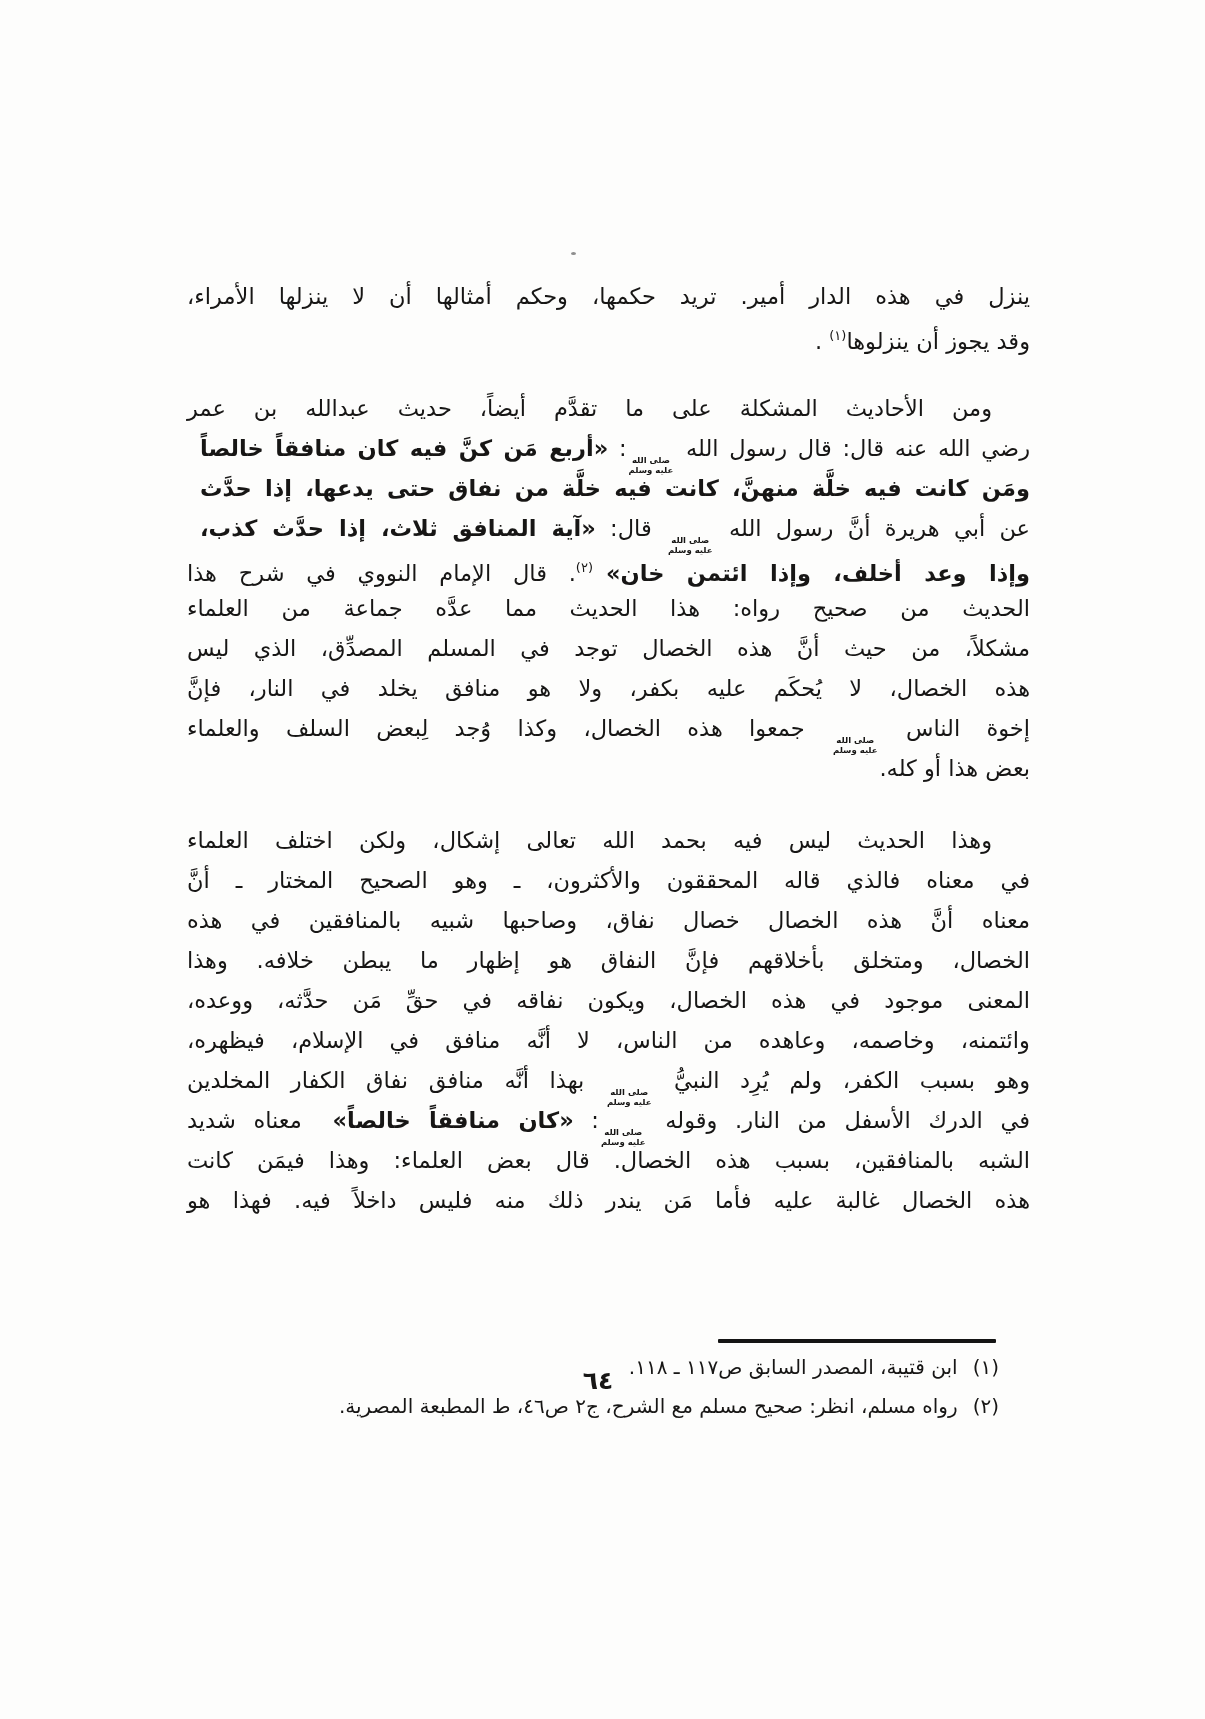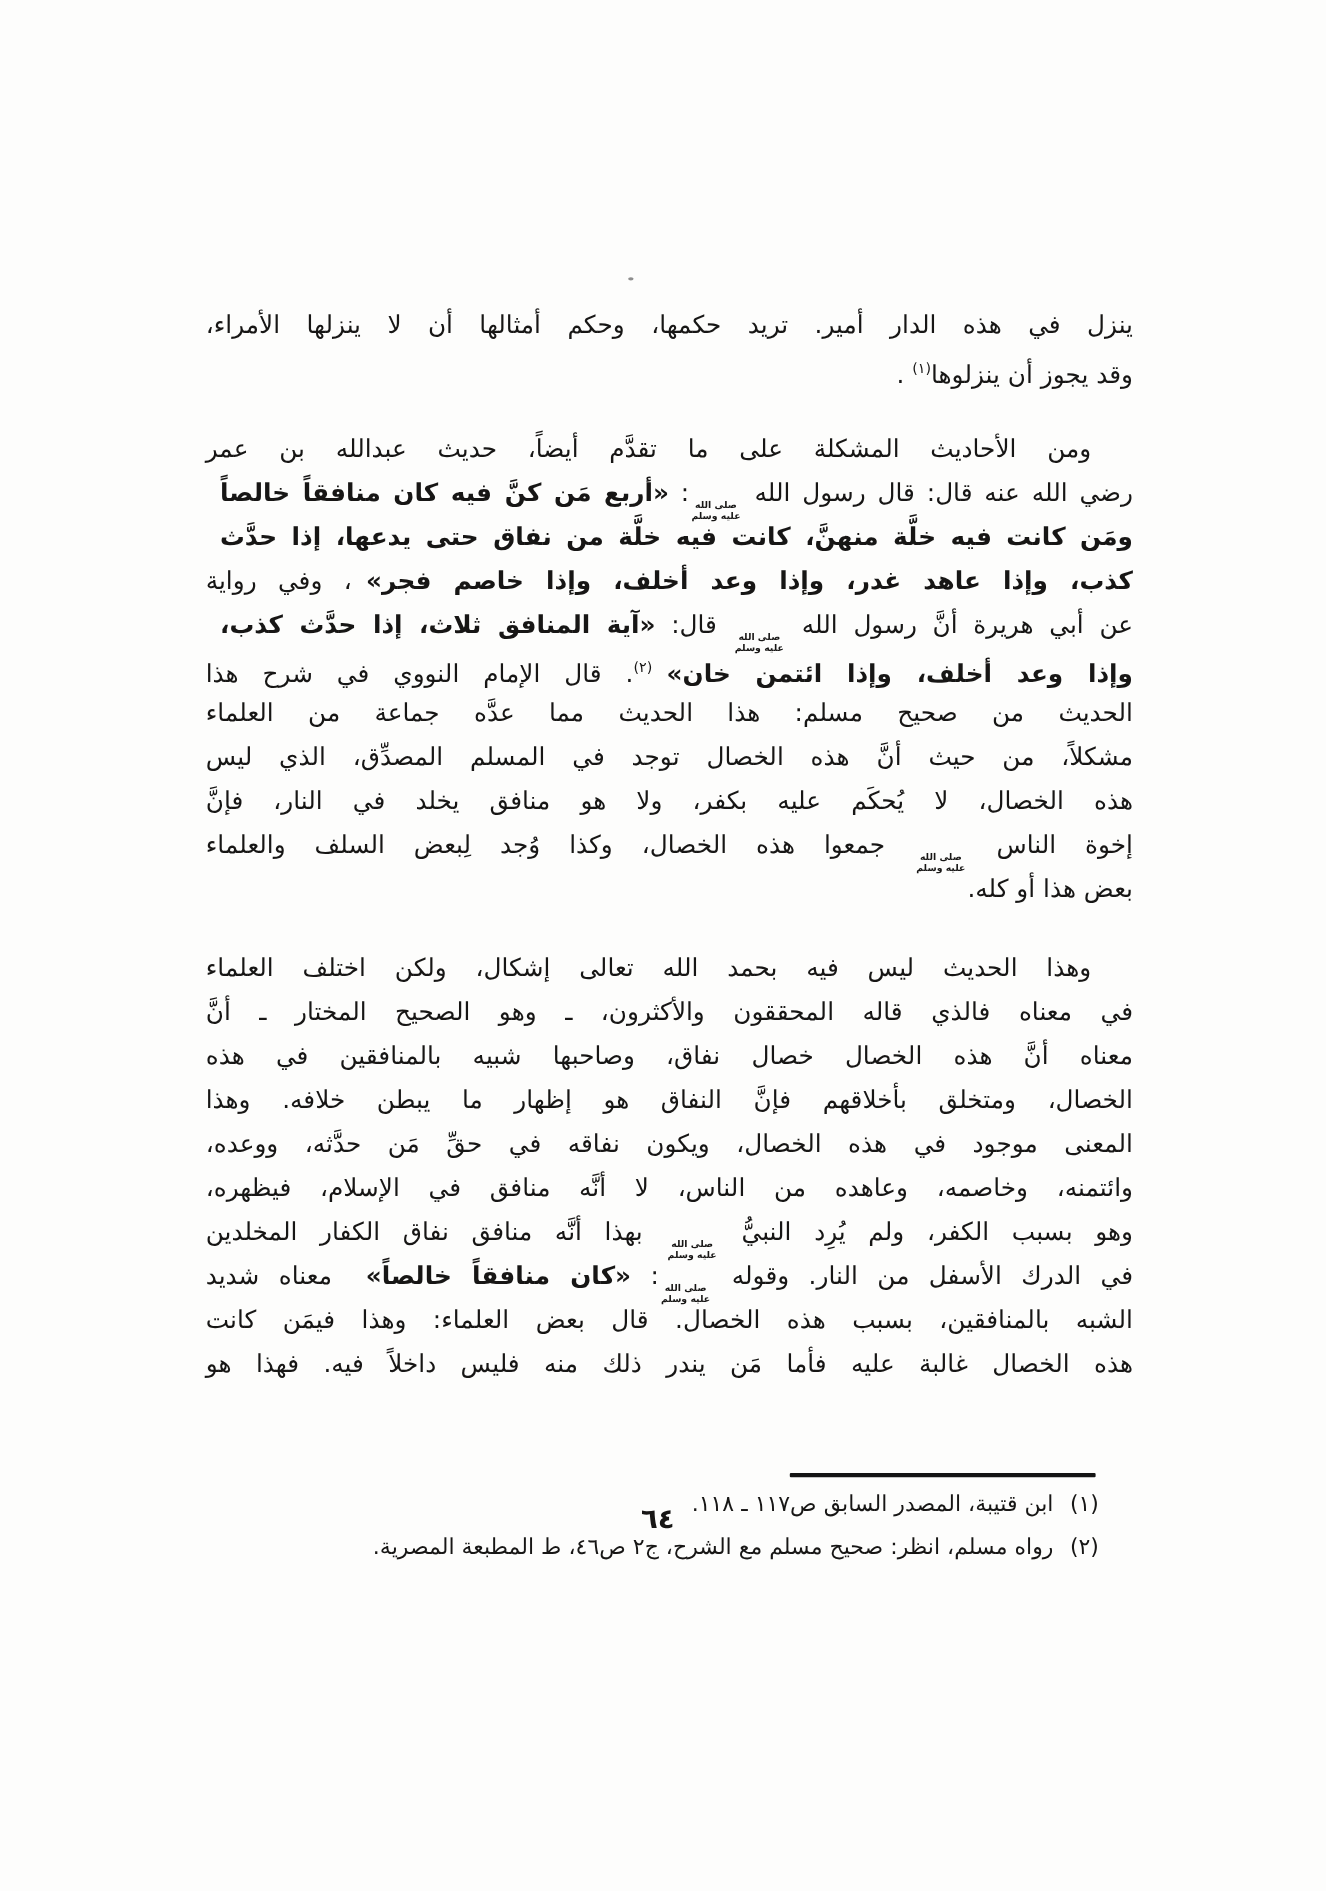--- a/index.html
+++ b/index.html
@@ -61,27 +61,26 @@
         <div class="line"><span>ينزل في هذه الدار أمير. تريد حكمها، وحكم أمثالها أن لا ينزلها الأمراء،</span></div>
         <div class="line last"><span>وقد يجوز أن ينزلوها</span><span class="sup">(١)</span><span> .</span></div>
       </div>
       <div class="para">
         <div class="line indent"><span>ومن الأحاديث المشكلة على ما تقدَّم أيضاً، حديث عبدالله بن عمر</span></div>
         <div class="line"><span>رضي الله عنه قال: قال رسول الله </span><span class="honorific">
             <span>صلى الله</span>
             <span>عليه وسلم</span>
           </span><span>: </span><span class="bold">«أربع مَن كنَّ فيه كان منافقاً خالصاً</span></div>
         <div class="line"><span class="bold">ومَن كانت فيه خلَّة منهنَّ، كانت فيه خلَّة من نفاق حتى يدعها، إذا حدَّث</span></div>
-        <div class="line"><span class="bold">كذب، وإذا عاهد غدر، وإذا وعد أخلف، وإذا خاصم فجر»</span><span>، وفي رواية</span></div>
         <div class="line"><span>عن أبي هريرة أنَّ رسول الله </span><span class="honorific">
             <span>صلى الله</span>
             <span>عليه وسلم</span>
           </span><span> قال: </span><span class="bold">«آية المنافق ثلاث، إذا حدَّث كذب،</span></div>
         <div class="line"><span class="bold">وإذا وعد أخلف، وإذا ائتمن خان»</span><span class="sup">(٢)</span><span>. قال الإمام النووي في شرح هذا</span></div>
-        <div class="line"><span>الحديث من صحيح مسلم: هذا الحديث مما عدَّه جماعة من العلماء</span></div>
+        <div class="line"><span>الحديث من صحيح رواه: هذا الحديث مما عدَّه جماعة من العلماء</span></div>
         <div class="line"><span>مشكلاً، من حيث أنَّ هذه الخصال توجد في المسلم المصدِّق، الذي ليس</span></div>
         <div class="line"><span>هذه الخصال، لا يُحكَم عليه بكفر، ولا هو منافق يخلد في النار، فإنَّ</span></div>
         <div class="line"><span>إخوة الناس </span><span class="honorific">
             <span>صلى الله</span>
             <span>عليه وسلم</span>
           </span><span> جمعوا هذه الخصال، وكذا وُجد لِبعض السلف والعلماء</span></div>
         <div class="line last"><span>بعض هذا أو كله.</span></div>
       </div>
       <div class="para">
         <div class="line indent"><span>وهذا الحديث ليس فيه بحمد الله تعالى إشكال، ولكن اختلف العلماء</span></div>

